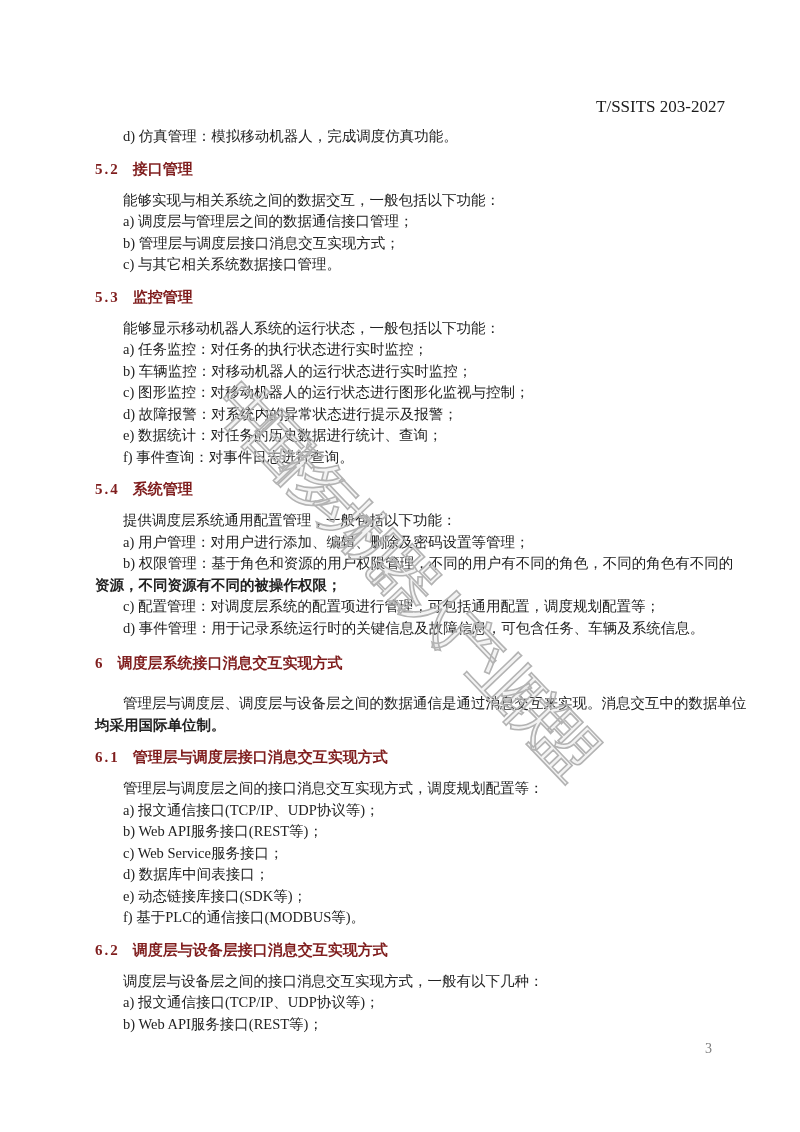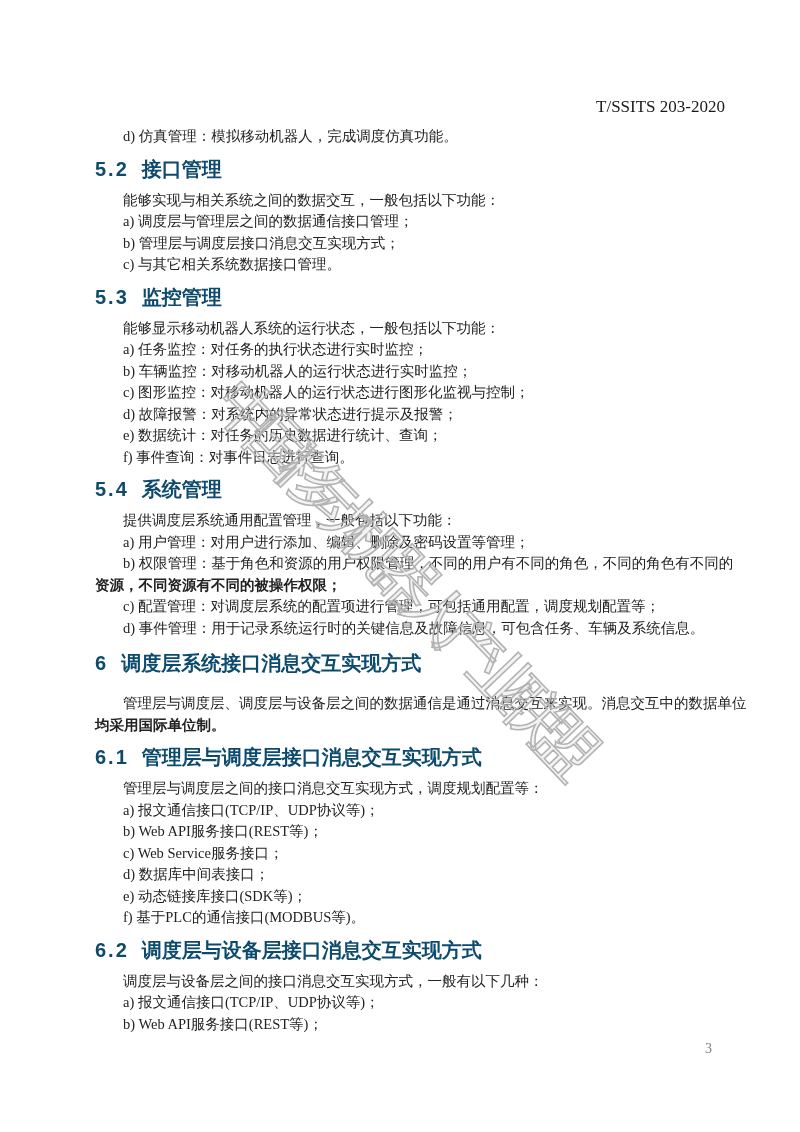--- a/index.html
+++ b/index.html
@@ -30,24 +30,24 @@
   .li, .p {
     text-indent: 28px;
     white-space: nowrap;
   }
   .flush {
     text-indent: 0;
     white-space: nowrap;
     font-weight: bold;
   }
   .h1, .h2 {
-    font-family: Liberation Sans, sans-serif;
+    font-family: Liberation Serif, serif;
     font-weight: bold;
-    color: #0c4a6e;
-    font-size: 20px;
+    color: #7f1d1d;
+    font-size: 15px;
     line-height: 22px;
     white-space: nowrap;
   }
   .h2 { margin-top: 10px; margin-bottom: 10px; }
   .h1 { margin-top: 13px; margin-bottom: 19px; }
   .hnum { letter-spacing: 2px; margin-right: 13px; }
   .watermark {
     position: absolute;
     left: 249px;
     top: 369px;
@@ -70,21 +70,21 @@
     font-size: 14px;
     line-height: 18px;
     color: #7d7d7d;
   }
 </style>
 </head>
 <body>
 
 <div class="page">
 
-  <div class="doc-header">T/SSITS 203-2020</div>
+  <div class="doc-header">T/SSITS 203-2027</div>
 
   <div class="content">
     <div class="li">d) 仿真管理：模拟移动机器人，完成调度仿真功能。</div>
 
     <div class="h2">
       <span class="hnum">5.2</span><span class="htitle">接口管理</span>
     </div>
     <div class="p">能够实现与相关系统之间的数据交互，一般包括以下功能：</div>
     <div class="li">a) 调度层与管理层之间的数据通信接口管理；</div>
     <div class="li">b) 管理层与调度层接口消息交互实现方式；</div>

